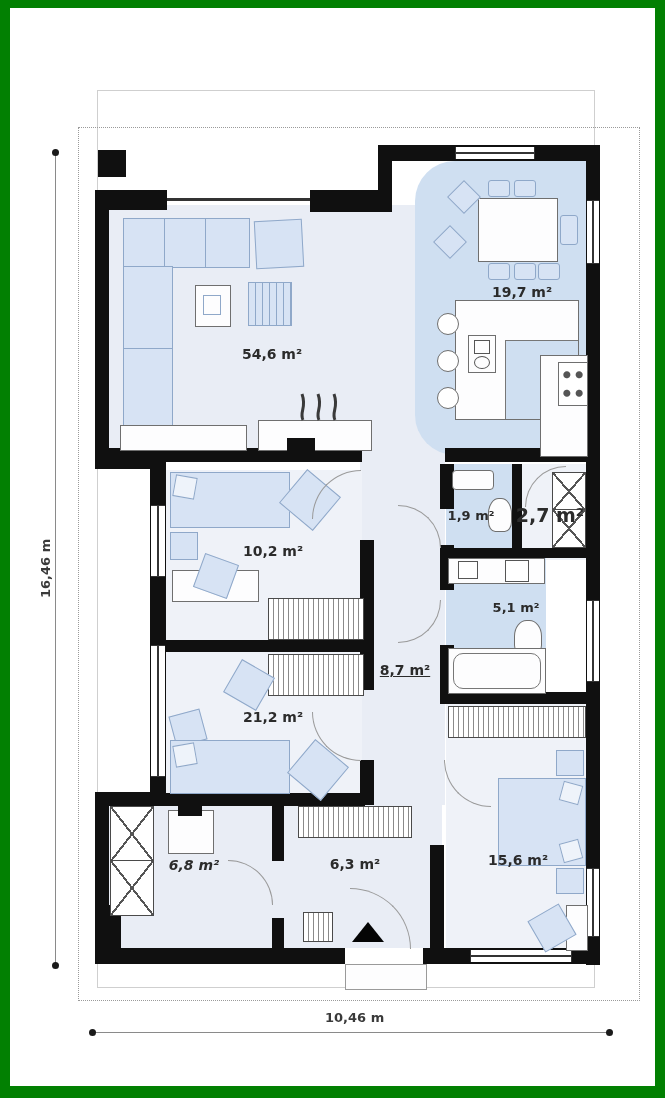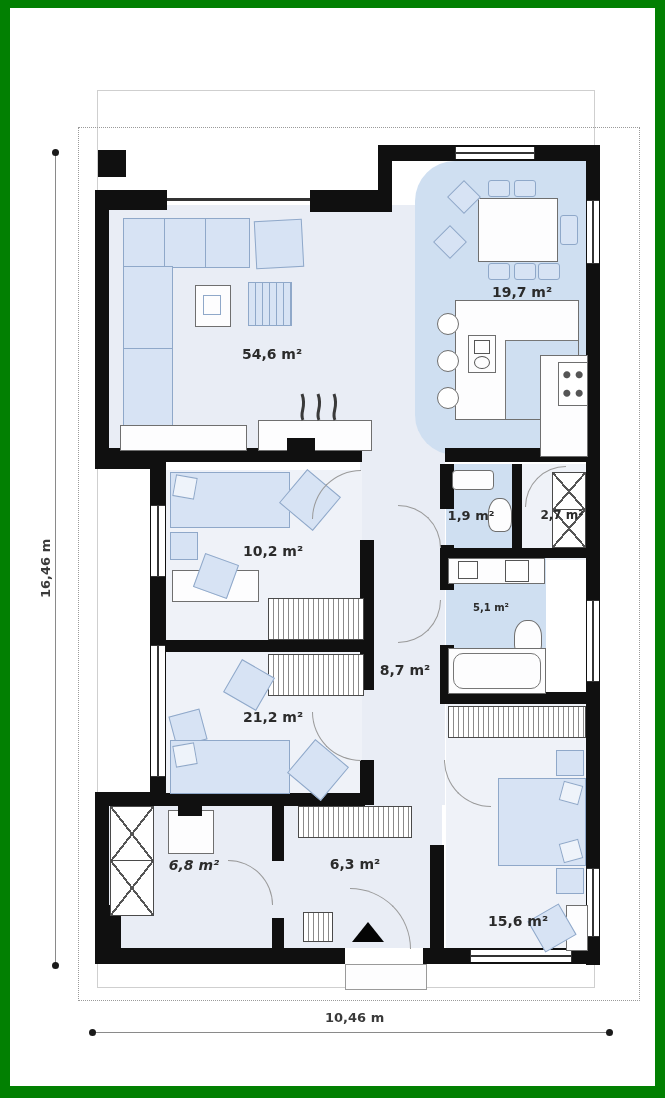--- a/index.html
+++ b/index.html
@@ -207,25 +207,25 @@
   <div class="abs arc arc-tr" style="left:398px;top:505px;width:42px;height:42px;"></div>
   <div class="abs arc arc-br" style="left:398px;top:600px;width:42px;height:42px;"></div>
   <div class="abs arc arc-bl" style="left:444px;top:760px;width:46px;height:46px;"></div>
   <div class="abs arc arc-tl" style="left:525px;top:466px;width:40px;height:40px;"></div>
   <div class="abs arc arc-tr" style="left:228px;top:860px;width:44px;height:44px;"></div>
 
   <div class="abs room-label" style="left:272px;top:354px;">54,6 m²</div>
   <div class="abs room-label" style="left:522px;top:292px;">19,7 m²</div>
   <div class="abs room-label" style="left:273px;top:551px;">10,2 m²</div>
   <div class="abs room-label" style="left:273px;top:717px;">21,2 m²</div>
-  <div class="abs room-label" style="left:405px;top:670px;">8,7 m²</div>
+  <div class="abs room-label" style="left:405px;top:670px;text-decoration:underline;">8,7 m²</div>
   <div class="abs room-label" style="left:471px;top:515px;font-size:13px;">1,9 m²</div>
-  <div class="abs room-label" style="left:550px;top:515px;font-size:12px;margin-left:12px;">2,7 m²</div>
-  <div class="abs room-label" style="left:491px;top:607px;font-size:10px;">5,1 m²</div>
-  <div class="abs room-label" style="left:518px;top:921px;text-align:center;">15,6 m²</div>
+  <div class="abs room-label" style="left:550px;top:515px;font-size:19px;">2,7 m²</div>
+  <div class="abs room-label" style="left:516px;top:607px;font-size:13px;">5,1 m²</div>
+  <div class="abs room-label" style="left:518px;top:860px;text-align:center;">15,6 m²</div>
   <div class="abs room-label" style="left:194px;top:865px;font-style:italic;">6,8 m²</div>
   <div class="abs room-label" style="left:355px;top:864px;">6,3 m²</div>
 
   <div class="abs green" style="left:0;top:0;width:665px;height:8px;"></div>
   <div class="abs green" style="left:0;top:1086px;width:665px;height:12px;"></div>
   <div class="abs green" style="left:0;top:0;width:10px;height:1098px;"></div>
   <div class="abs green" style="left:655px;top:0;width:10px;height:1098px;"></div>
 </div>
 
 </body></html>

